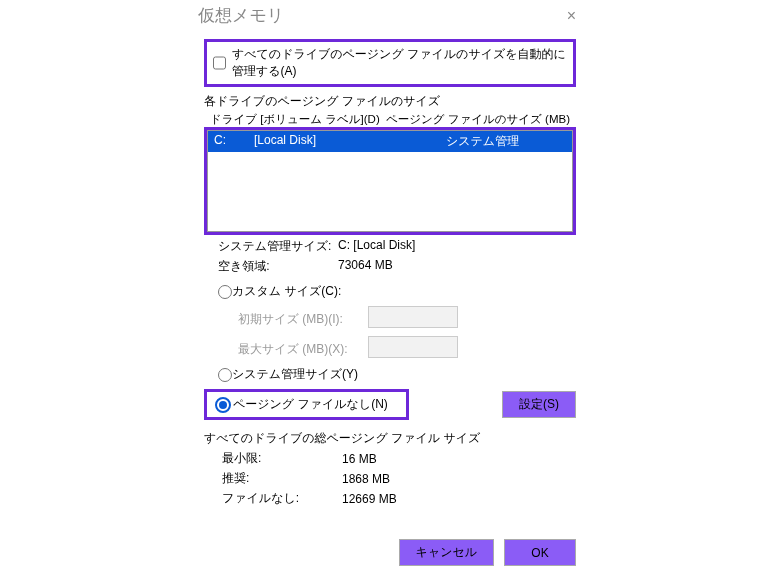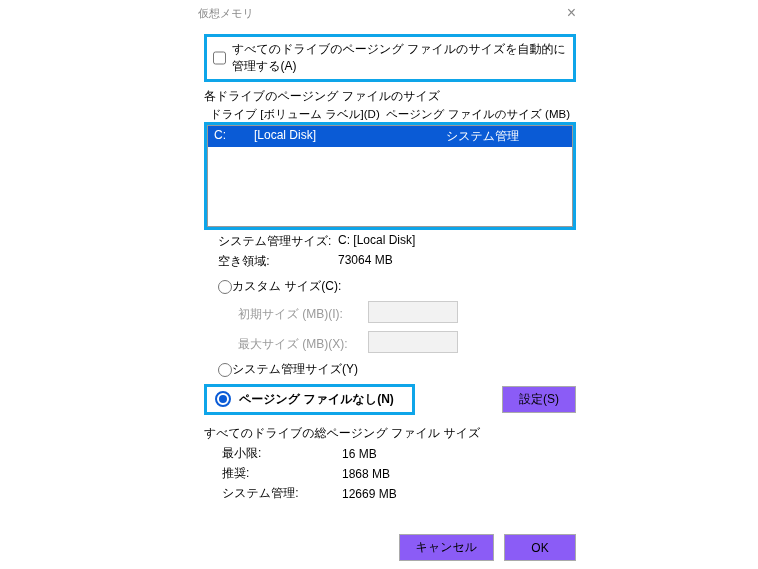--- a/index.html
+++ b/index.html
@@ -18,29 +18,29 @@
     background: #fff;
     border: none;
   }
   .titlebar {
     display: flex;
     justify-content: space-between;
     align-items: center;
     padding: 4px 8px;
     color: #888;
   }
-  .titlebar .title { font-size: 11px; font-family: Liberation Serif, serif; }
+  .titlebar .title { font-size: 17px; font-family: Liberation Serif, serif; }
   .titlebar .close {
     font-size: 16px;
     color: #888;
     cursor: pointer;
     padding: 0 6px;
   }
   .content { padding: 8px 14px; }
-  .redbox { border: 3px solid #0ea5e9; }
+  .redbox { border: 3px solid #6d28d9; }
   .checkbox-row {
     display: flex;
     align-items: center;
     gap: 6px;
     padding: 4px 6px;
     margin-bottom: 6px;
   }
   .checkbox-row input { width: 14px; height: 14px; }
   .fieldset-label { margin: 0 0 2px 0; }
   .col-headers {
@@ -83,24 +83,23 @@
     background: #f2f2f2;
   }
   .paging-none-row {
     display: flex;
     align-items: center;
     justify-content: space-between;
     margin: 6px 0 10px 0;
   }
   .paging-none-inner {
     display: flex;
-    align-items: flex-start;
-    gap: 8px;
+    align-items: flex-end;
+    gap: 2px;
     padding: 4px 18px 4px 8px;
-    font-weight: bold;
   }
   .paging-none-inner .radio-checked {
     width: 16px; height: 16px; border-radius: 50%;
     border: 2px solid #0a5bd6; display: inline-flex;
     align-items: center; justify-content: center;
   }
   .paging-none-inner .radio-checked::after {
     content: ""; width: 8px; height: 8px; border-radius: 50%; background: #0a5bd6;
   }
   .btn {
@@ -198,21 +197,21 @@
       <div>すべてのドライブの総ページング ファイル サイズ</div>
       <div class="trow">
         <span class="k">最小限:</span>
         <span>16 MB</span>
       </div>
       <div class="trow">
         <span class="k">推奨:</span>
         <span>1868 MB</span>
       </div>
       <div class="trow">
-        <span class="k">システム管理:</span>
+        <span class="k">ファイルなし:</span>
         <span>12669 MB</span>
       </div>
     </div>
 
   </div>
 
   <div class="footer">
     <button class="btn">キャンセル</button>
     <button class="btn">OK</button>
   </div>

